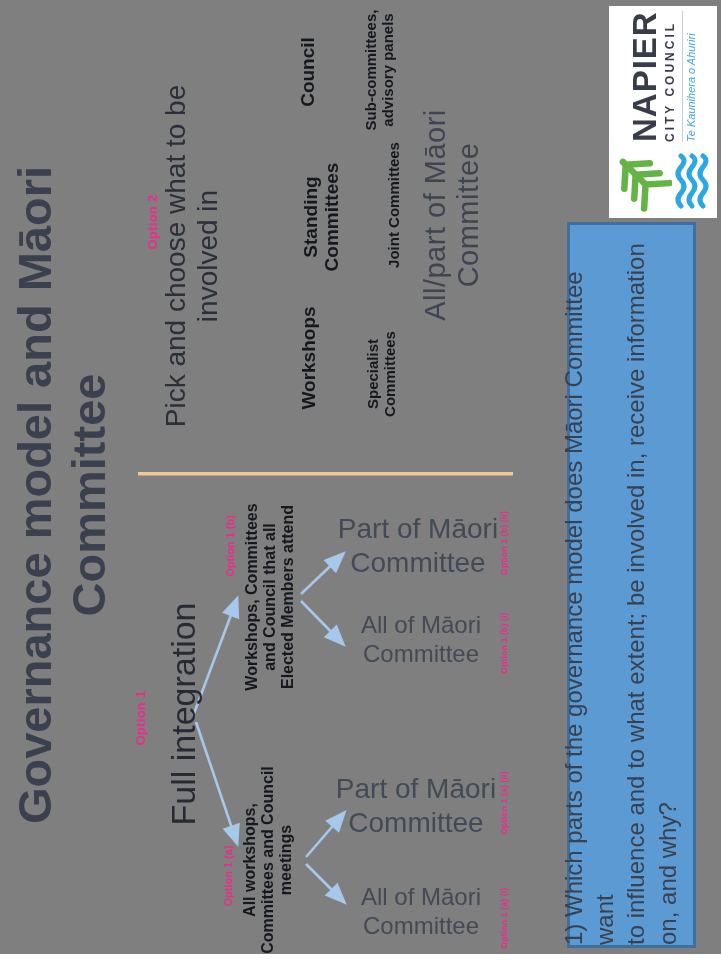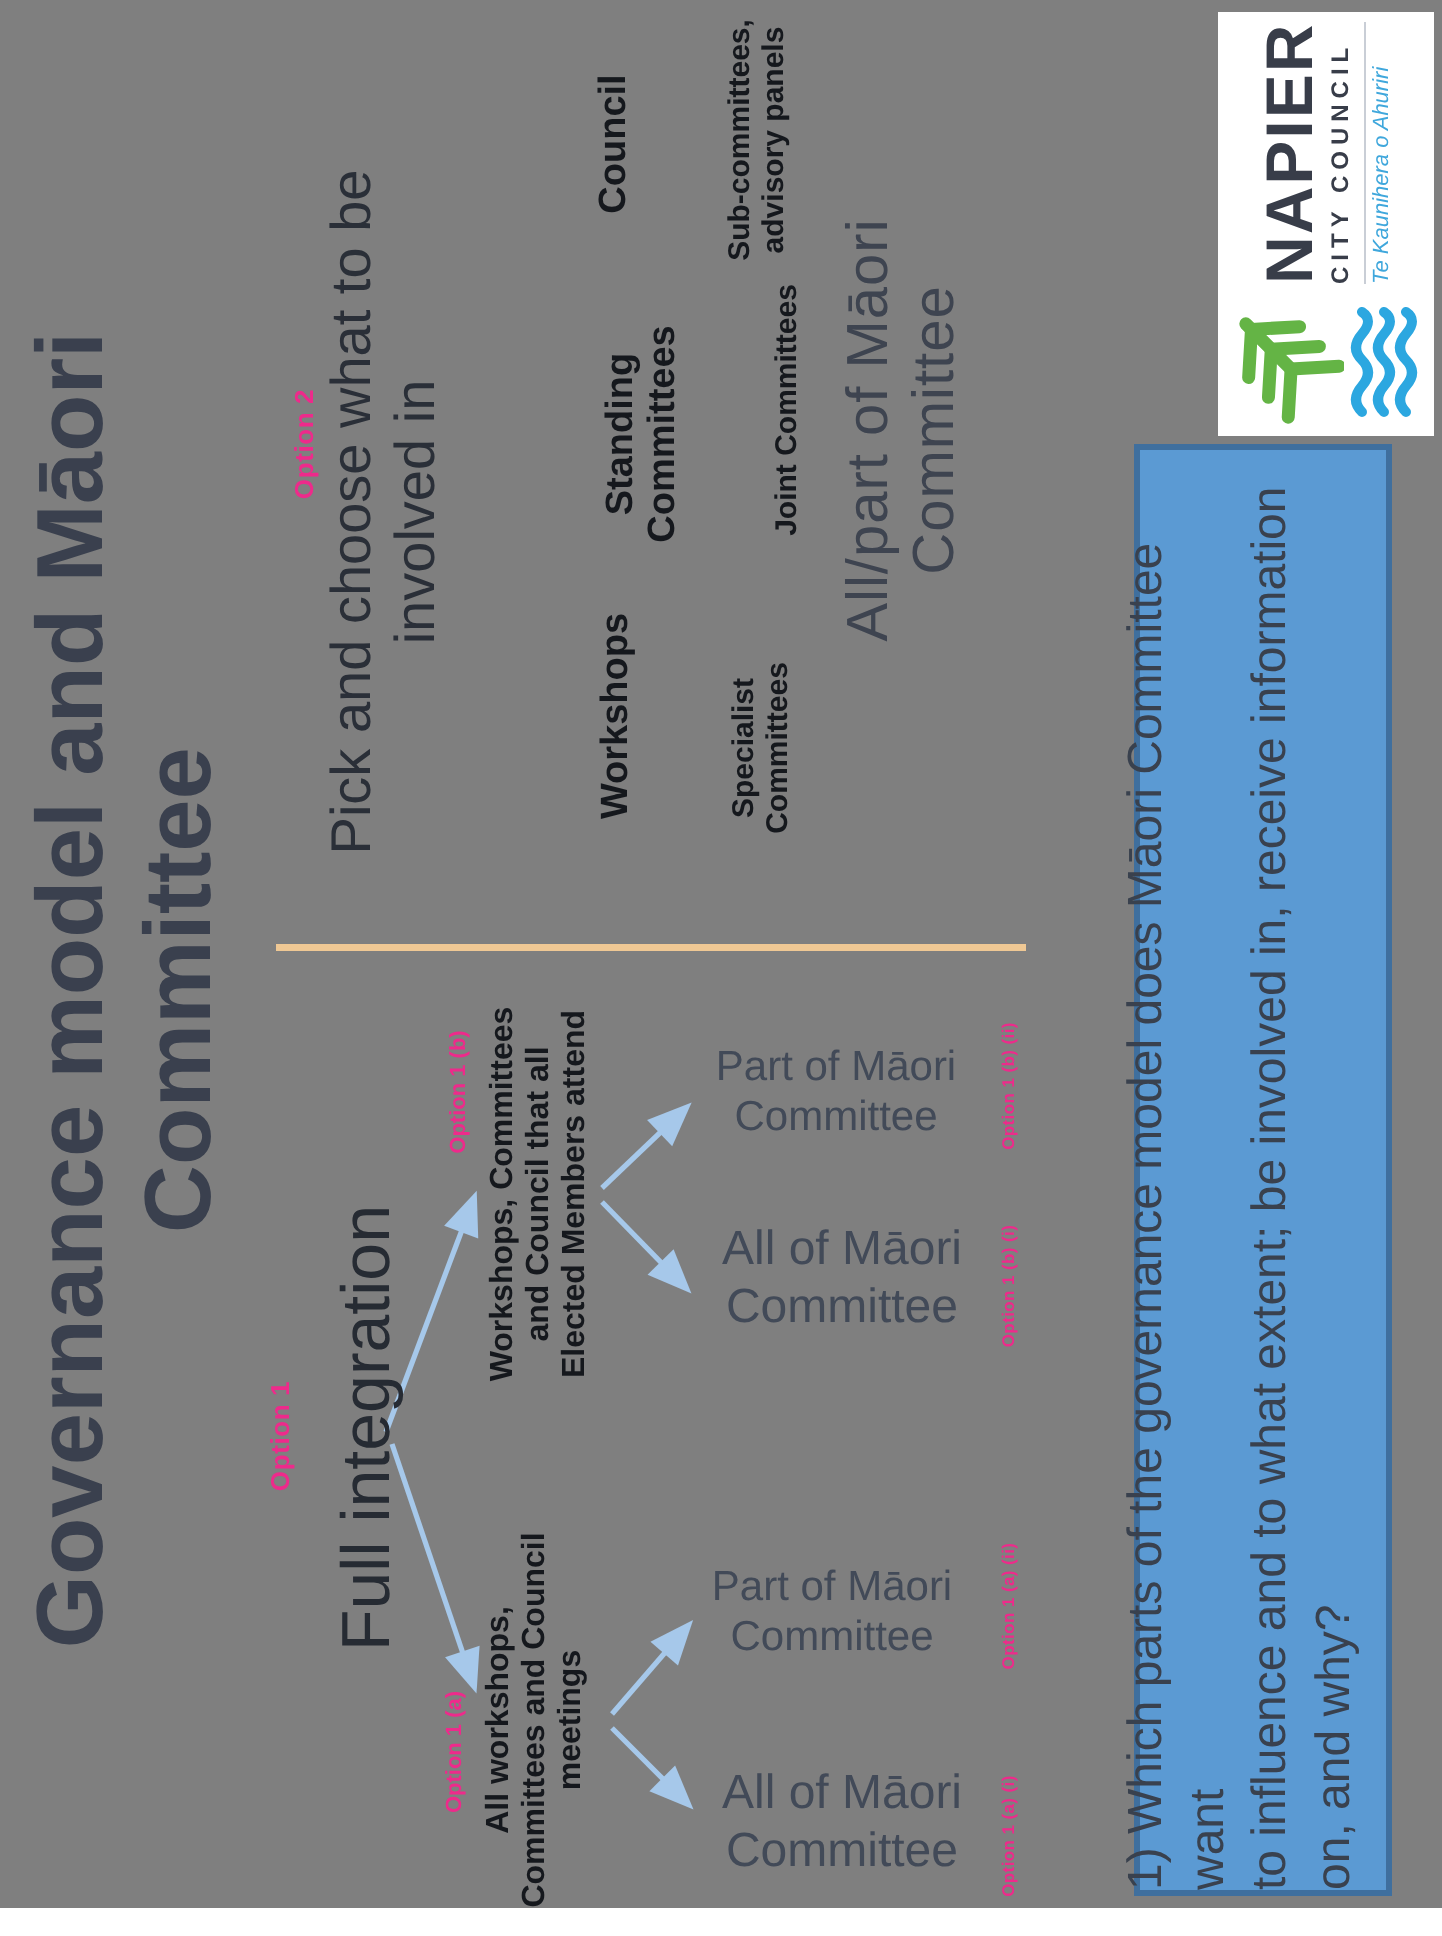--- a/index.html
+++ b/index.html
@@ -36,21 +36,21 @@
   .heading-big{font-size:34px;font-weight:400;color:#262b33;}
   .allpart{font-size:29px;font-weight:400;color:#3e4450;letter-spacing:.5px;}
   .pink{color:#ee2a8b;font-weight:700;}
   .opt-label{font-size:13px;letter-spacing:.3px;}
   .branch-label{font-size:11px;}
   .sub-label{font-size:8.5px;letter-spacing:.2px;}
   .grid-l1{font-size:19px;font-weight:700;color:#15181d;line-height:1.1;}
   .grid-l2{font-size:15px;font-weight:700;color:#15181d;line-height:1.1;}
   .branch-desc{font-size:16px;font-weight:700;color:#15181d;line-height:1.12;}
   .outcome-big{font-size:24px;font-weight:400;color:#424a58;line-height:1.2;}
-  .outcome-small{font-size:21px;font-weight:400;color:#424a58;line-height:1.2;}
+  .outcome-small{font-size:28px;font-weight:400;color:#424a58;line-height:1.2;}
   .question-box{
     position:absolute;left:567px;top:222px;width:129px;height:726px;
     background:#5b9ad3;border:3px solid #3f6f9e;box-sizing:border-box;
   }
   .question-text{
     width:706px;
     font-size:24px;color:#39414e;
     text-align:left;line-height:1.3;
   }
   .logo{

